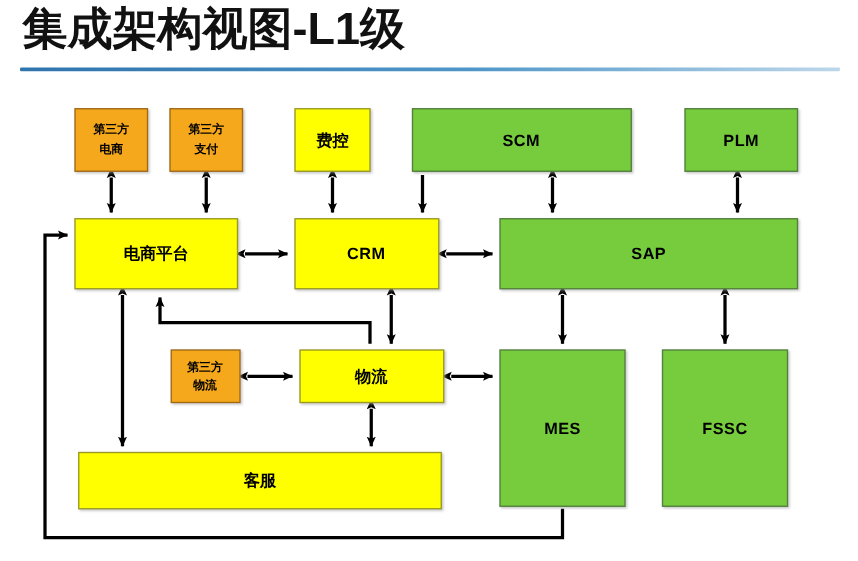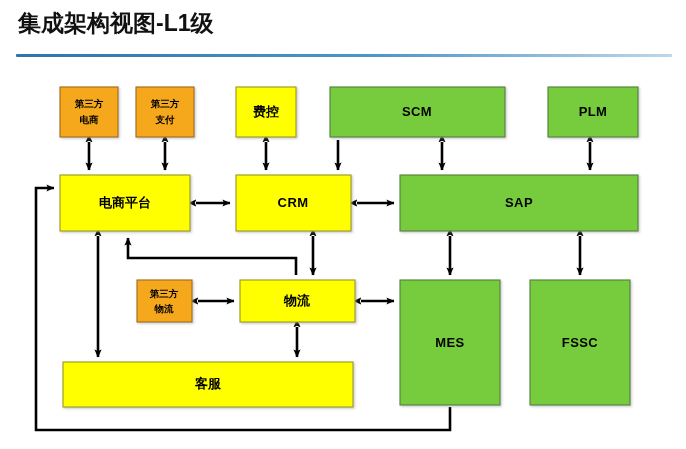--- a/index.html
+++ b/index.html
@@ -25,21 +25,21 @@
     position: absolute;
     left: 0;
     top: 0;
     width: 686px;
     height: 62px;
   }
   #slide-title {
     position: absolute;
     left: 18px;
     top: 5px;
-    font-size: 23px;
+    font-size: 36px;
     font-weight: bold;
     color: #111111;
     letter-spacing: 0px;
     white-space: nowrap;
     line-height: 36px;
     font-family: "Liberation Sans", "DejaVu Sans", sans-serif;
   }
   #title-rule {
     position: absolute;
     left: 16px;

